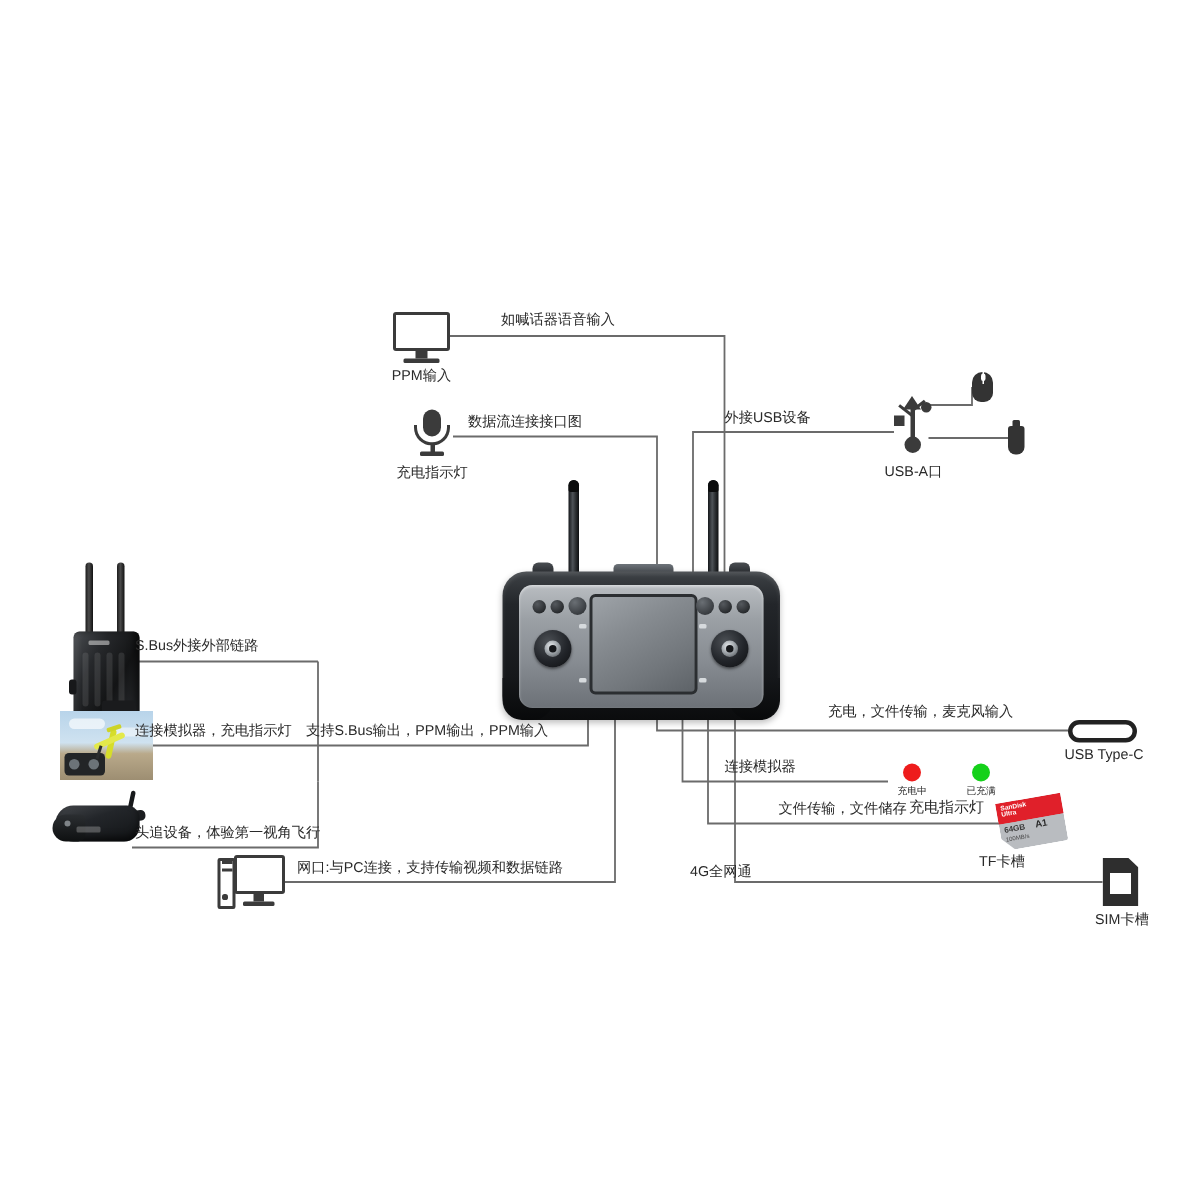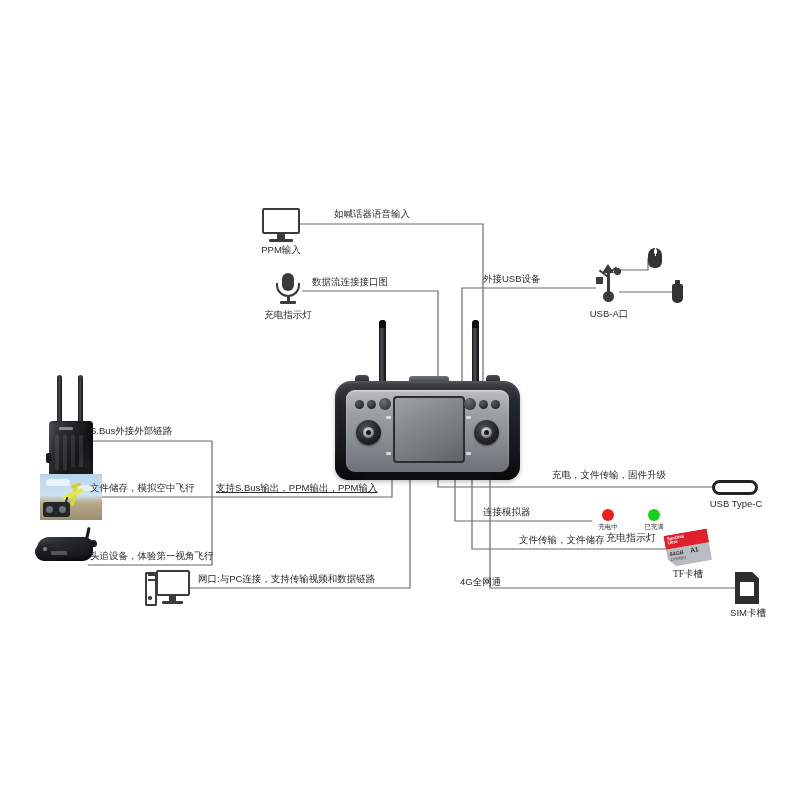--- a/index.html
+++ b/index.html
@@ -329,34 +329,34 @@
     <div class="radio-logo"></div>
     <div class="radio-vent" style="left:17px;top:60px;width:4px;height:36px;"></div>
     <div class="radio-vent" style="left:25px;top:60px;width:4px;height:36px;"></div>
     <div class="radio-vent" style="left:33px;top:60px;width:4px;height:36px;"></div>
     <div class="radio-vent" style="left:41px;top:60px;width:4px;height:36px;"></div>
     <div class="radio-port"></div>
     <div class="radio-badge"></div>
     <div class="radio-foot"></div>
   </div>
   <div class="lbl" style="left:90px;top:425px;">S.Bus外接外部链路</div>
-  <div class="lbl" style="left:216px;top:482px;text-decoration:underline;">支持S.Bus输出，PPM输出，PPM输入</div>
+  <div class="lbl" style="left:204px;top:482px;">支持S.Bus输出，PPM输出，PPM输入</div>
 
   <div class="ico sim-photo" style="left:40px;top:474px;">
     <div class="sim-cloud1"></div>
     <div class="sim-cloud2"></div>
     <div class="sim-plane-b"></div>
     <div class="sim-plane-w"></div>
     <div class="sim-plane-t"></div>
     <div class="sim-tx"></div>
     <div class="sim-tx-ant"></div>
     <div class="sim-tx-s1"></div>
     <div class="sim-tx-s2"></div>
   </div>
-  <div class="lbl" style="left:90px;top:482px;">文件储存，模拟空中飞行</div>
+  <div class="lbl" style="left:90px;top:482px;">连接模拟器，充电指示灯</div>
 
   <div class="ico gog-wrap" style="left:35px;top:527px;">
     <div class="gog-strap"></div>
     <div class="gog-ant"></div>
     <div class="gog-body"></div>
     <div class="gog-face"></div>
     <div class="gog-logo"></div>
     <div class="gog-led"></div>
   </div>
   <div class="lbl" style="left:90px;top:550px;">头追设备，体验第一视角飞行</div>
@@ -369,39 +369,39 @@
     <div class="pc-mon"></div>
     <div class="pc-neck"></div>
     <div class="pc-base"></div>
   </div>
   <div class="lbl" style="left:198px;top:573px;">网口:与PC连接，支持传输视频和数据链路</div>
 
   <div class="ico" style="left:712px;top:480px;width:46px;height:15px;">
     <div class="typec"></div>
   </div>
   <div class="cap" style="left:693px;top:498px;width:86px;">USB Type-C</div>
-  <div class="lbl" style="left:552px;top:469px;">充电，文件传输，固件升级</div>
+  <div class="lbl" style="left:552px;top:469px;">充电，文件传输，麦克风输入</div>
 
   <div class="lbl" style="left:483px;top:506px;">连接模拟器</div>
   <div class="led" style="left:602px;top:509px;background:#ee1c1c;"></div>
   <div class="led" style="left:648px;top:509px;background:#15d11a;"></div>
   <div class="cap cap-sm" style="left:588px;top:523px;width:40px;">充电中</div>
   <div class="cap cap-sm" style="left:634px;top:523px;width:40px;">已充满</div>
   <div class="cap cap-lg" style="left:589px;top:531px;width:84px;">充电指示灯</div>
 
   <div class="lbl" style="left:474px;top:534px;padding-left:45px;">文件传输，文件储存</div>
   <div class="ico tf-wrap" style="left:666px;top:532px;">
     <div class="tf-body"></div>
     <div class="tf-red"></div>
     <div class="tf-t1"><span>SanDisk</span><br><span>Ultra</span></div>
     <div class="tf-t2">64GB</div>
     <div class="tf-t3">A1</div>
     <div class="tf-t4">100MB/s</div>
   </div>
-  <div class="cap" style="left:651px;top:568px;width:74px;font-family:Liberation Serif, serif;">TF卡槽</div>
+  <div class="cap" style="left:631px;top:568px;width:74px;">TF卡槽</div>
 
   <div class="lbl" style="left:460px;top:576px;">4G全网通</div>
   <div class="ico" style="left:735px;top:572px;width:24px;height:32px;">
     <div class="sim-card"></div>
     <div class="sim-chip"></div>
   </div>
   <div class="cap" style="left:710px;top:607px;width:76px;">SIM卡槽</div>
 
   <div id="controller">
     <div class="ant" style="left:44px;top:0;"></div>

